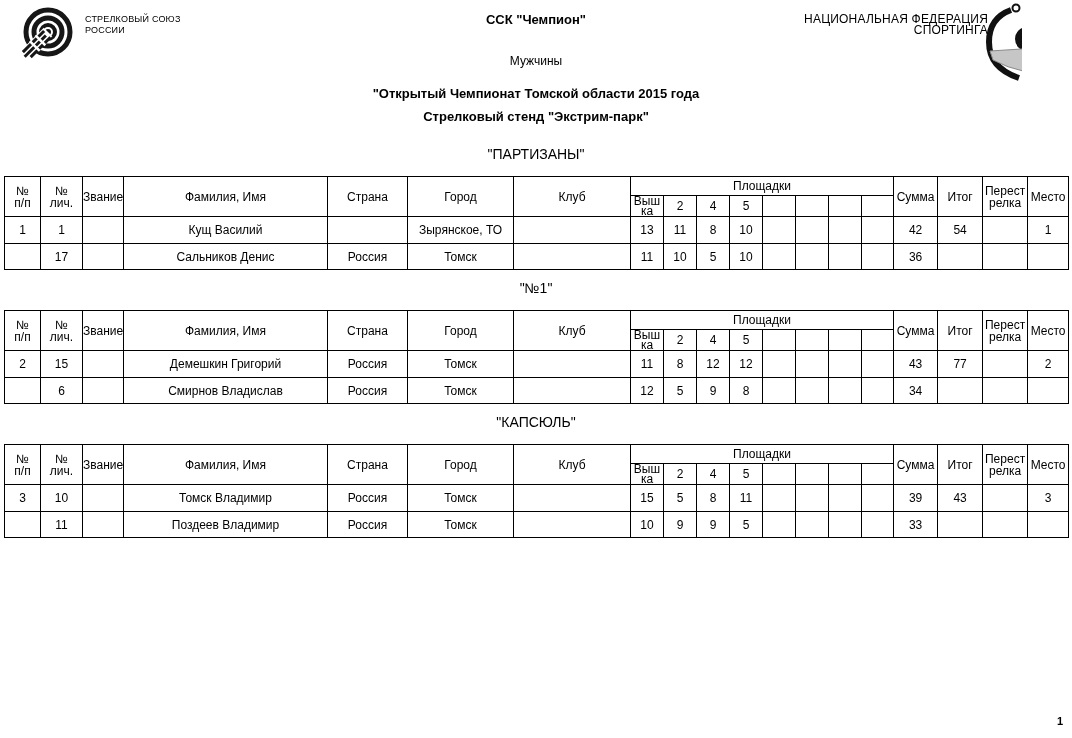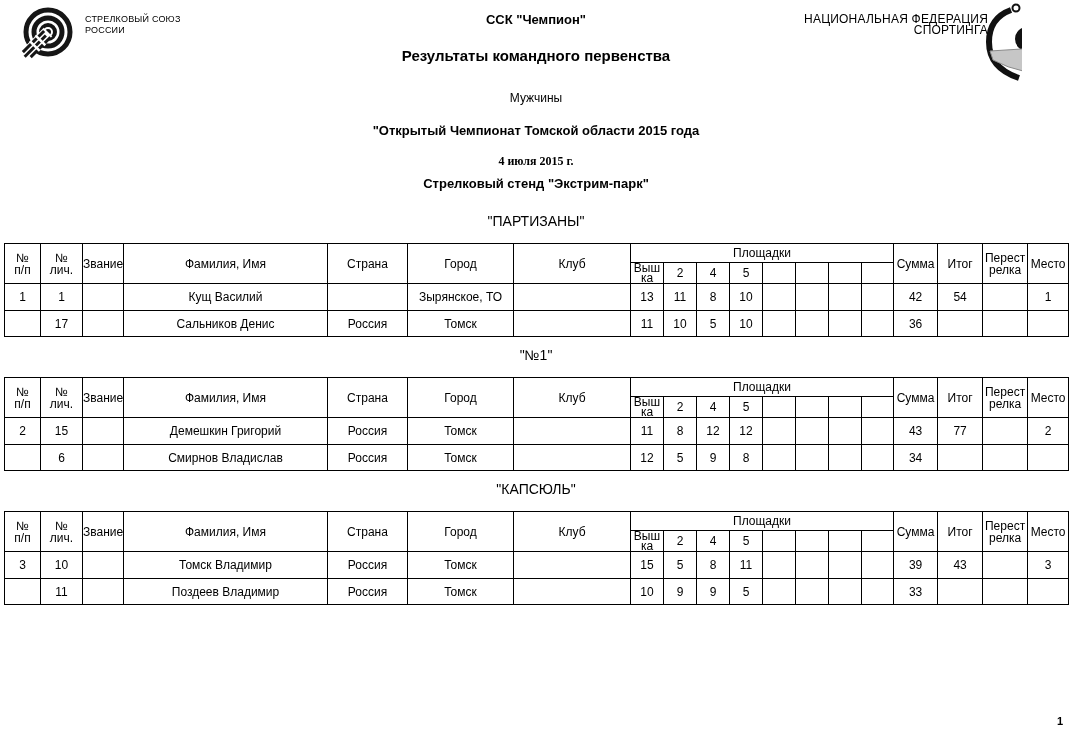--- a/index.html
+++ b/index.html
@@ -78,24 +78,22 @@
       <path d="M7 49 L70 45 L70 70 Q40 74 10 58 Z" fill="#c6c6c6" stroke="#8a8a8a" stroke-width="1"></path>
     </svg>
   </div>
   <div class="org-right-text">
     <div>НАЦИОНАЛЬНАЯ ФЕДЕРАЦИЯ</div>
     <div>СПОРТИНГА</div>
   </div>
 
   <div class="hdr-center">
     <div class="h-club">ССК "Чемпион"</div>
-    <div class="h-title">Результаты командного первенства</div>
     <div class="h-cat">Мужчины</div>
     <div class="h-champ">"Открытый Чемпионат Томской области 2015 года</div>
-    <div class="h-date">4 июля 2015 г.</div>
     <div class="h-venue">Стрелковый стенд "Экстрим-парк"</div>
   </div>
 
   <div class="teams" id="teams-host">
   <section class="team">
     <div class="team-title">"ПАРТИЗАНЫ"</div>
     <table class="results">
       <colgroup>
         <col style="width:36px">
             <col style="width:42px">

